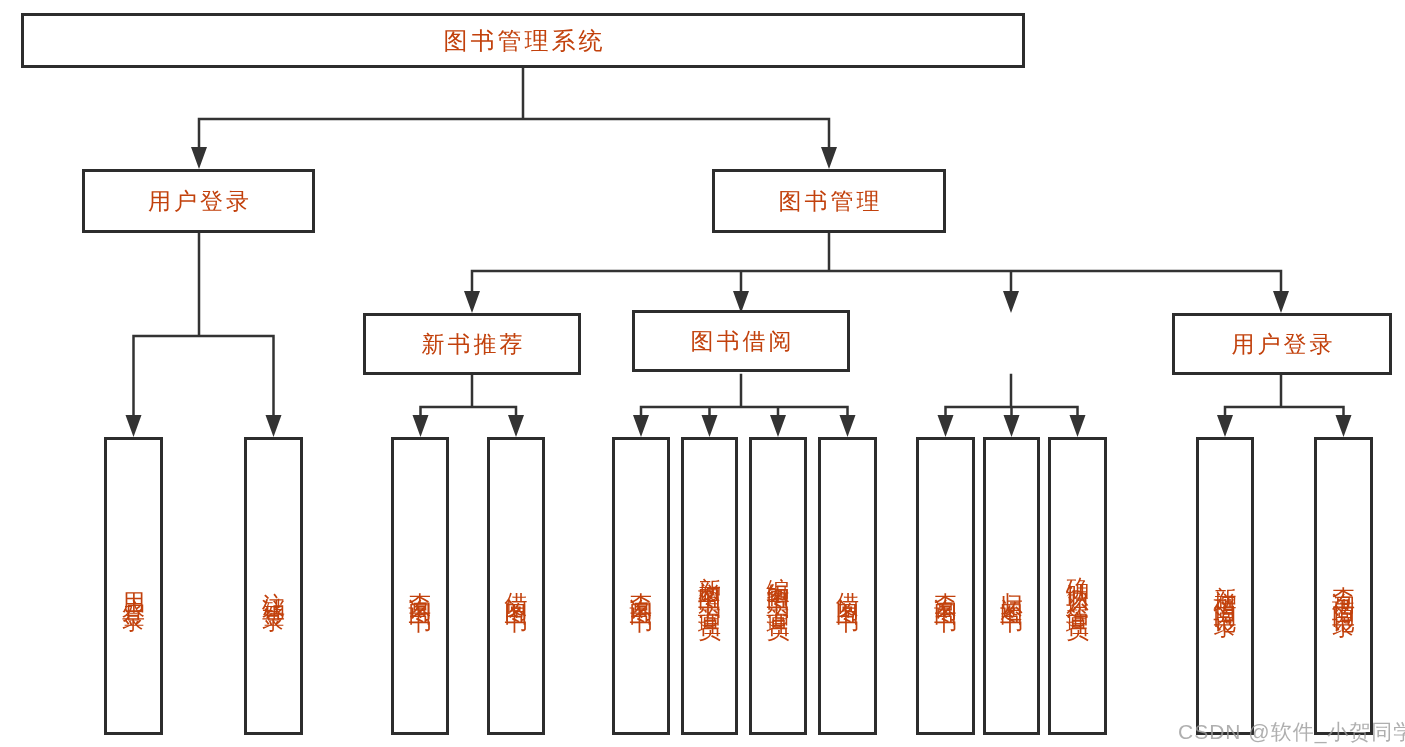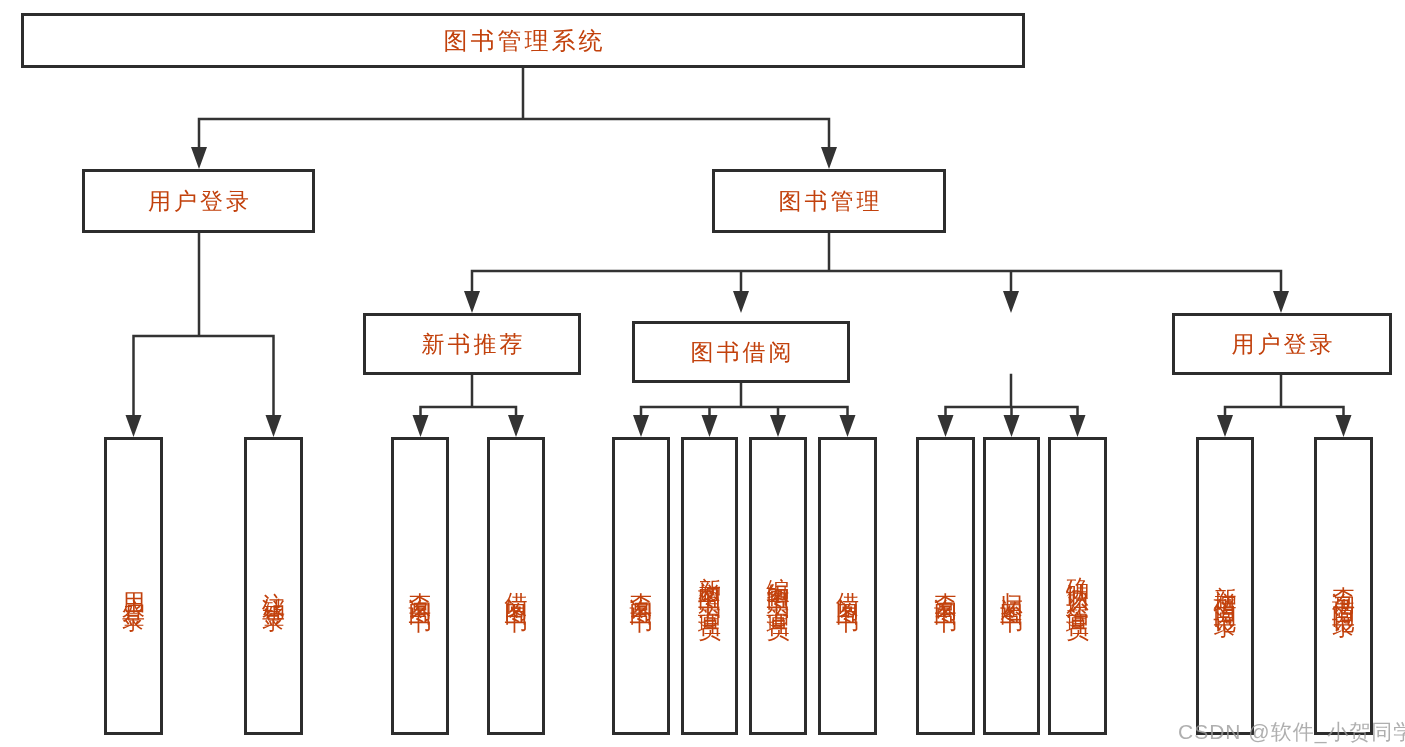--- a/index.html
+++ b/index.html
@@ -83,21 +83,21 @@
   <div class="node h" style="left:82px; top:169px; width:233px; height:64px;">
     <span>用户登录</span>
   </div>
   <div class="node h" style="left:712px; top:169px; width:234px; height:64px;">
     <span>图书管理</span>
   </div>
 
   <div class="node h" style="left:363px; top:313px; width:218px; height:62px;">
     <span>新书推荐</span>
   </div>
-  <div class="node h" style="left:632px; top:321px; width:218px; height:62px;">
+  <div class="node h" style="left:632px; top:310px; width:218px; height:62px;">
     <span>图书借阅</span>
   </div>
   <div class="node h" style="left:1172px; top:313px; width:220px; height:62px;">
     <span>用户登录</span>
   </div>
 
   <div class="node v" style="left:104px; top:437px; width:59px; height:298px;">
     <span>用户登录</span>
   </div>
   <div class="node v" style="left:244px; top:437px; width:59px; height:298px;">

